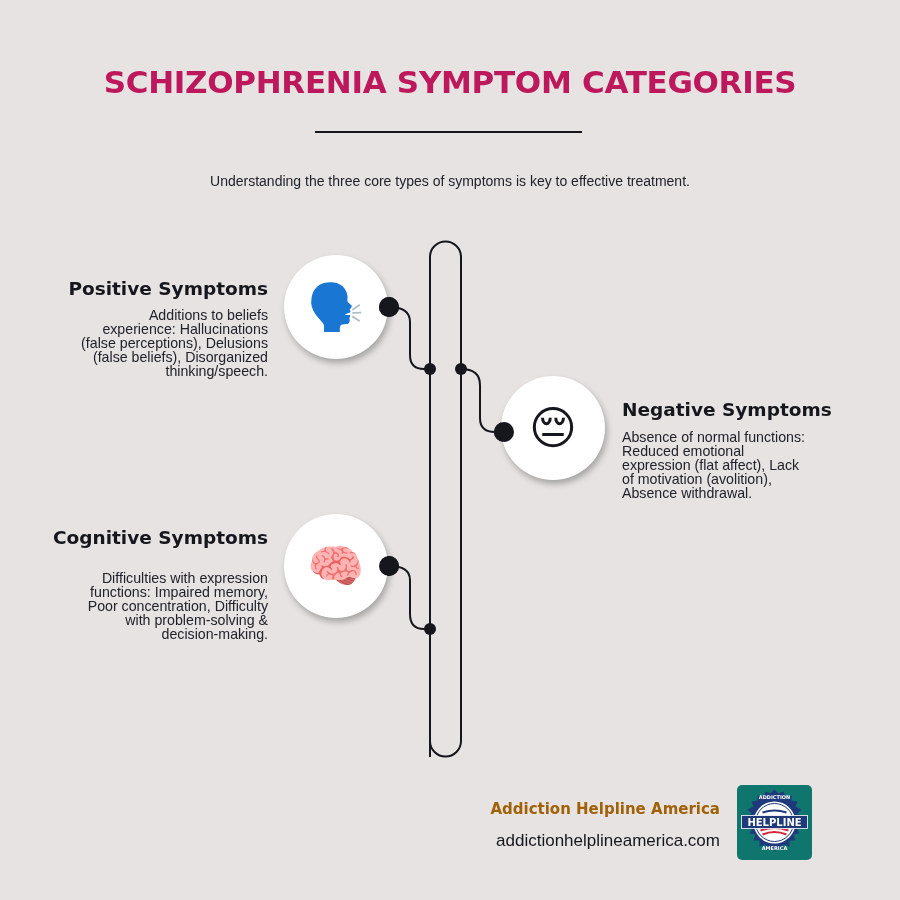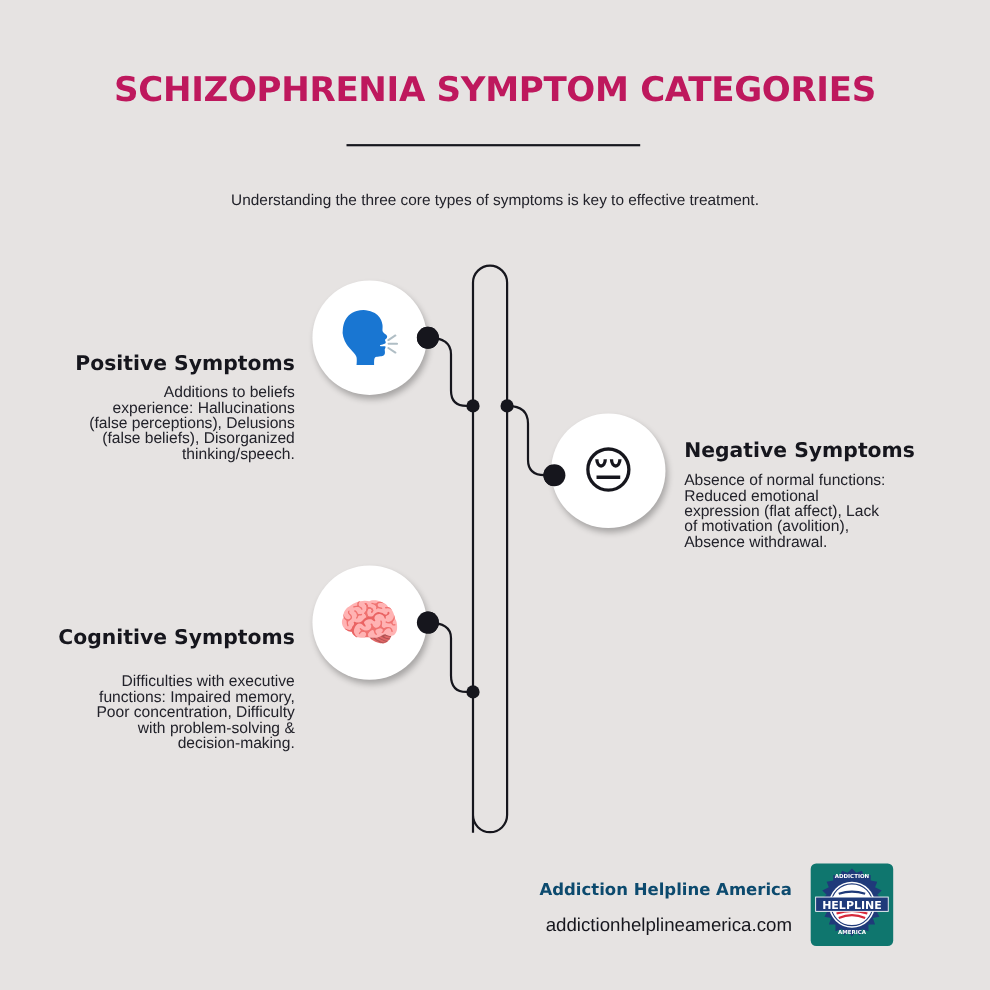--- a/index.html
+++ b/index.html
@@ -4,23 +4,23 @@
 <style>
   html,body{margin:0;padding:0;}
   body{width:900px;height:900px;background:#e6e3e2;position:relative;overflow:hidden;font-family:"DejaVu Sans","Liberation Sans",sans-serif;color:#16161d;}
   .title{position:absolute;left:0;top:64px;width:900px;text-align:center;font-family:"DejaVu Sans",sans-serif;font-weight:bold;font-size:31px;letter-spacing:-0.3px;color:#be185d;}
   .divider{position:absolute;left:315px;top:131px;width:267px;height:2px;background:#16161d;}
   .subtitle{position:absolute;left:0;top:161px;width:900px;text-align:center;font-family:"Liberation Sans",sans-serif;font-size:14px;color:#22222a;margin-top:12px;}
   .lines{position:absolute;left:0;top:0;}
   .circle{position:absolute;width:104px;height:104px;border-radius:50%;background:#fff;box-shadow:2px 4px 6px rgba(0,0,0,0.28);display:flex;align-items:center;justify-content:center;font-size:46px;line-height:1;}
   .block-title{position:absolute;font-family:"DejaVu Sans",sans-serif;font-weight:bold;font-size:18.5px;color:#16161d;white-space:nowrap;}
   .block-desc{position:absolute;font-family:"Liberation Sans",sans-serif;font-size:14.2px;line-height:14px;color:#22222a;}
-  .right{text-align:right;margin-top:42px;}
+  .right{text-align:right;}
   .left{text-align:left;}
-  .brand-name{position:absolute;right:180px;top:800px;font-family:"DejaVu Sans",sans-serif;font-weight:bold;font-size:15px;color:#0c4a6e;white-space:nowrap;}
+  .brand-name{position:absolute;right:180px;top:800px;font-family:"DejaVu Sans",sans-serif;font-weight:bold;font-size:15px;color:#a16207;white-space:nowrap;}
   .brand-url{position:absolute;right:180px;top:831px;font-family:"Liberation Sans",sans-serif;font-size:17px;color:#16161d;white-space:nowrap;}
   .logo{position:absolute;left:737px;top:785px;width:75px;height:75px;background:#0f766e;border-radius:5px;}
 </style>
 </head>
 <body>
 
 <div class="title">SCHIZOPHRENIA SYMPTOM CATEGORIES</div>
 <div class="divider"></div>
 <div class="subtitle">Understanding the three core types of symptoms is key to effective treatment.</div>
 
@@ -66,21 +66,21 @@
   <div>Absence withdrawal.</div>
 </div>
 
 <div class="circle" style="left:284px;top:514px;">🧠</div>
 <svg class="lines" width="900" height="900" style="pointer-events:none;">
   <circle cx="389" cy="566" r="10" fill="#16161d"></circle>
   <circle cx="389" cy="307" r="10" fill="#16161d"></circle>
 </svg>
 <div class="block-title right" style="right:632px;top:527px;">Cognitive Symptoms</div>
 <div class="block-desc right" style="right:632px;top:571px;width:230px;">
-  <div>Difficulties with executive</div>
+  <div>Difficulties with expression</div>
   <div>functions: Impaired memory,</div>
   <div>Poor concentration, Difficulty</div>
   <div>with problem-solving &amp;</div>
   <div>decision-making.</div>
 </div>
 
 <div class="brand-name">Addiction Helpline America</div>
 <div class="brand-url">addictionhelplineamerica.com</div>
 <div class="logo">
   <svg width="75" height="75" viewBox="0 0 75 75">

